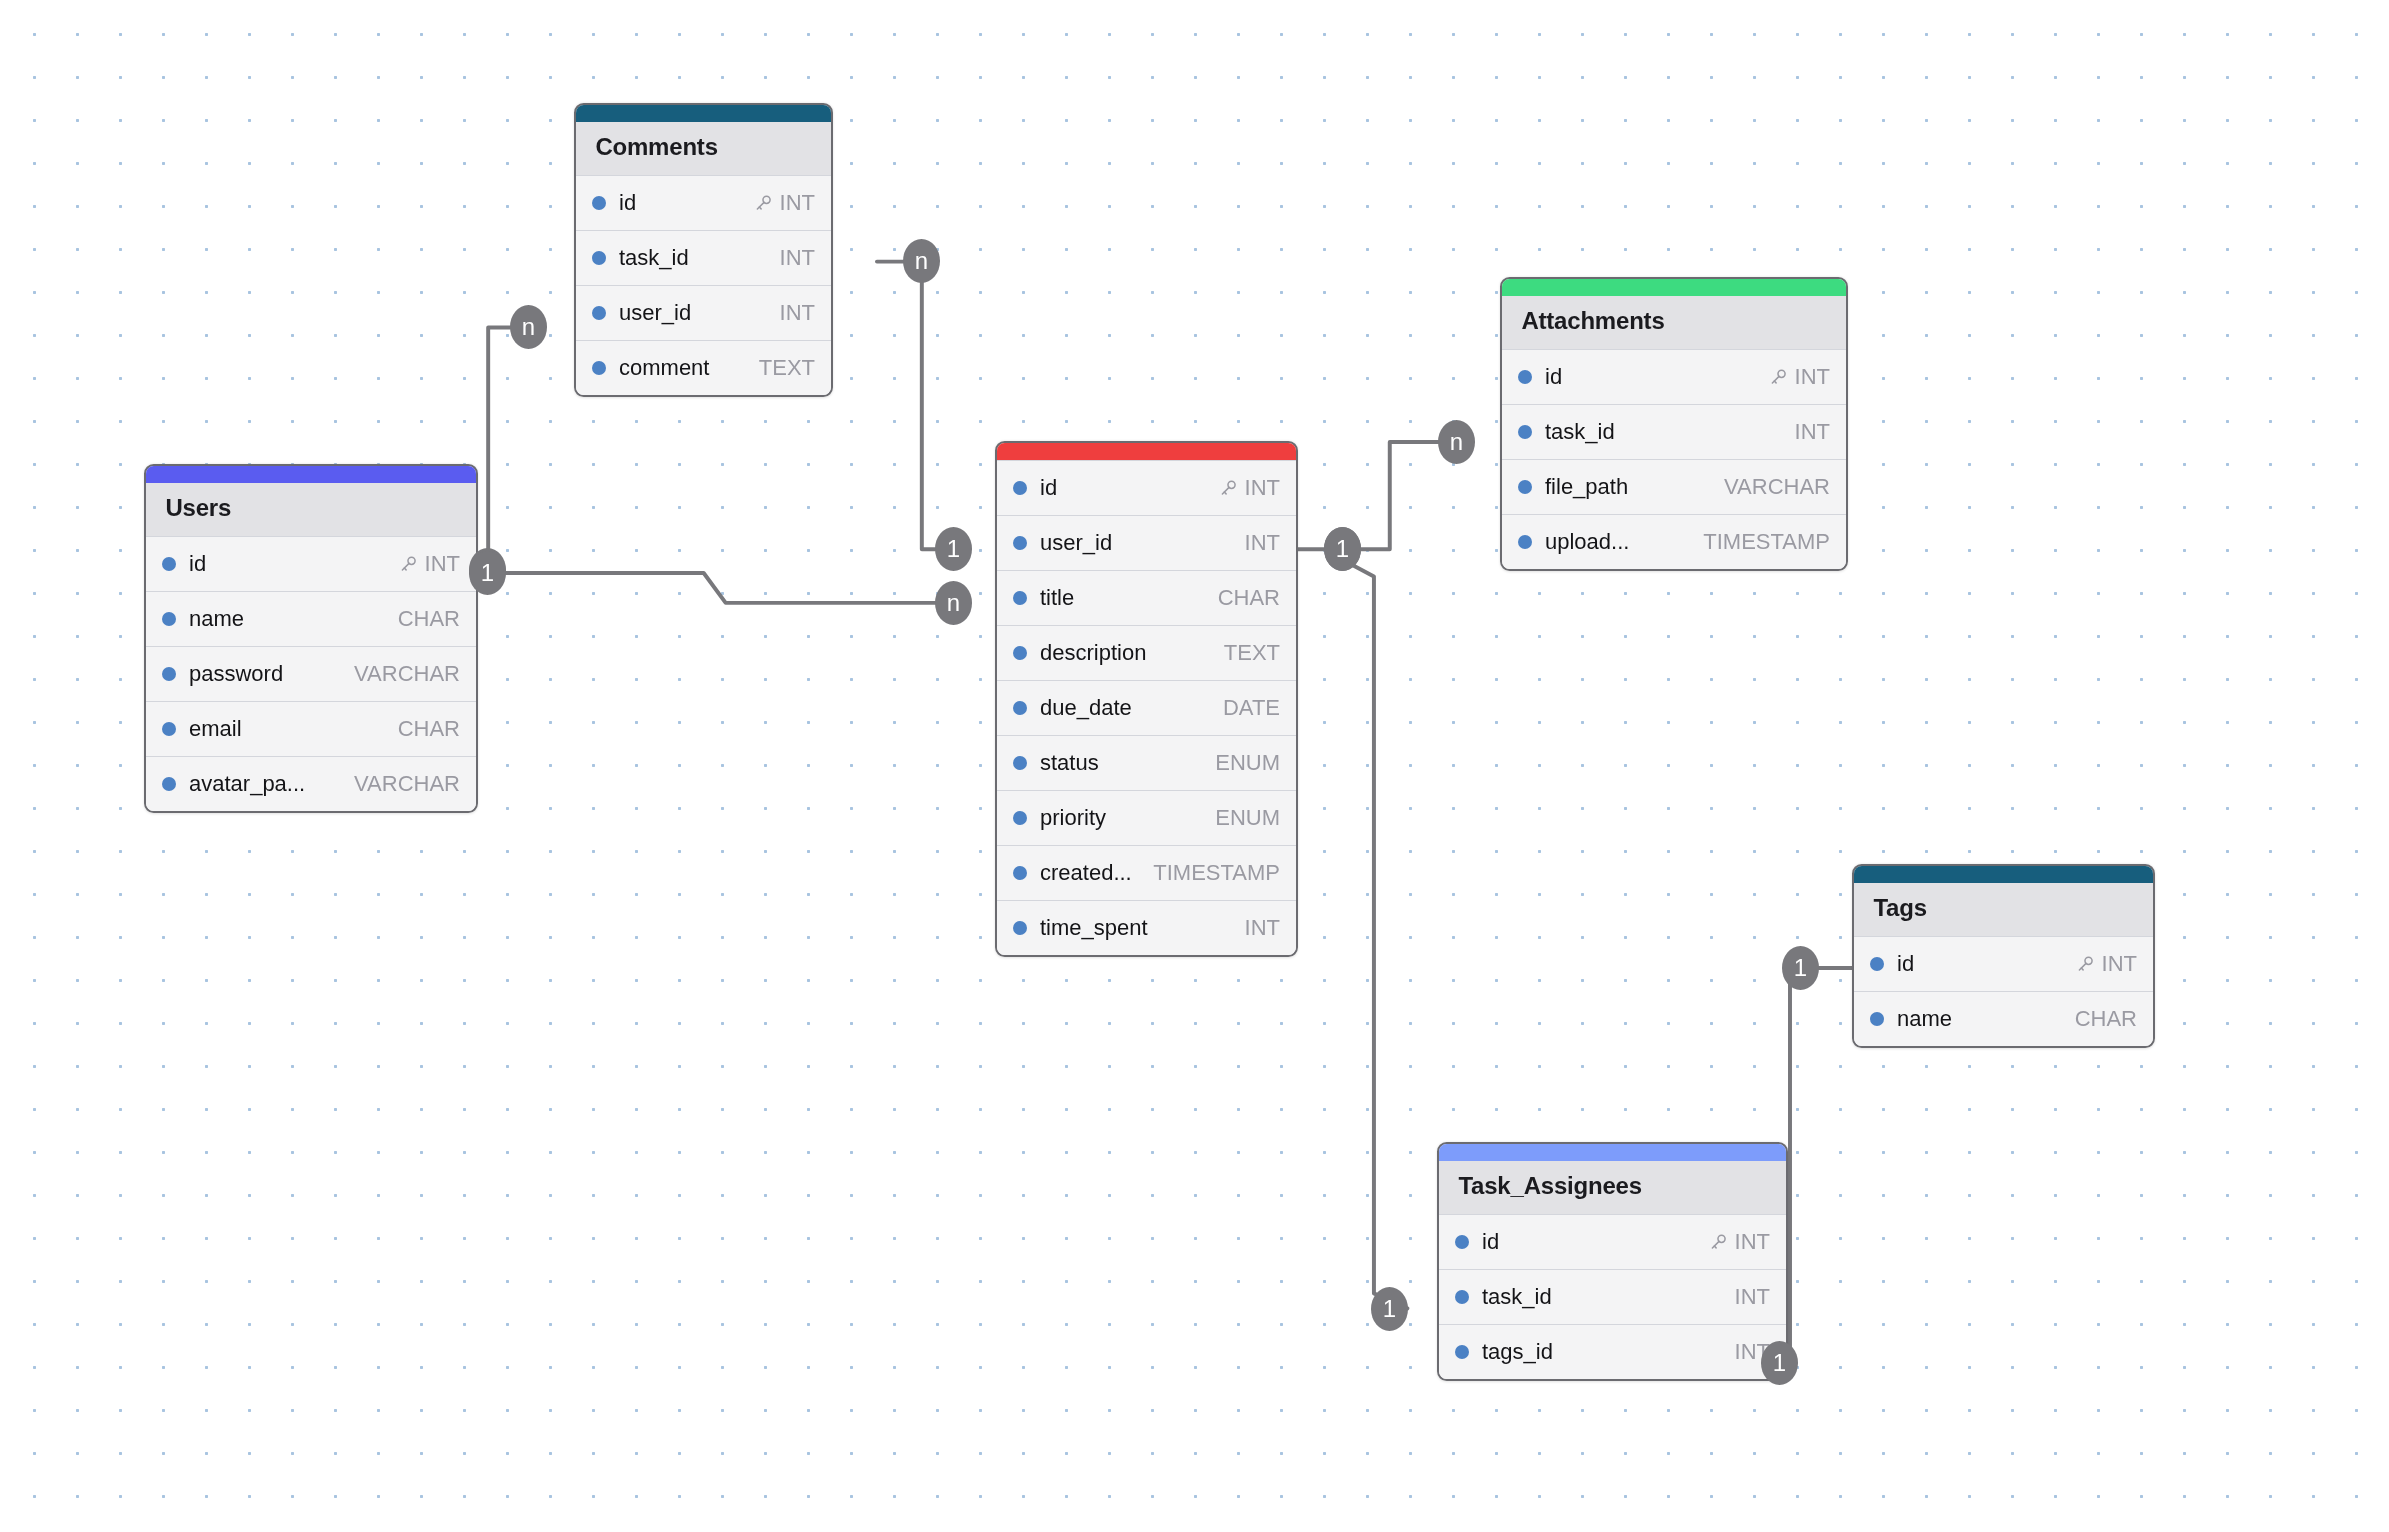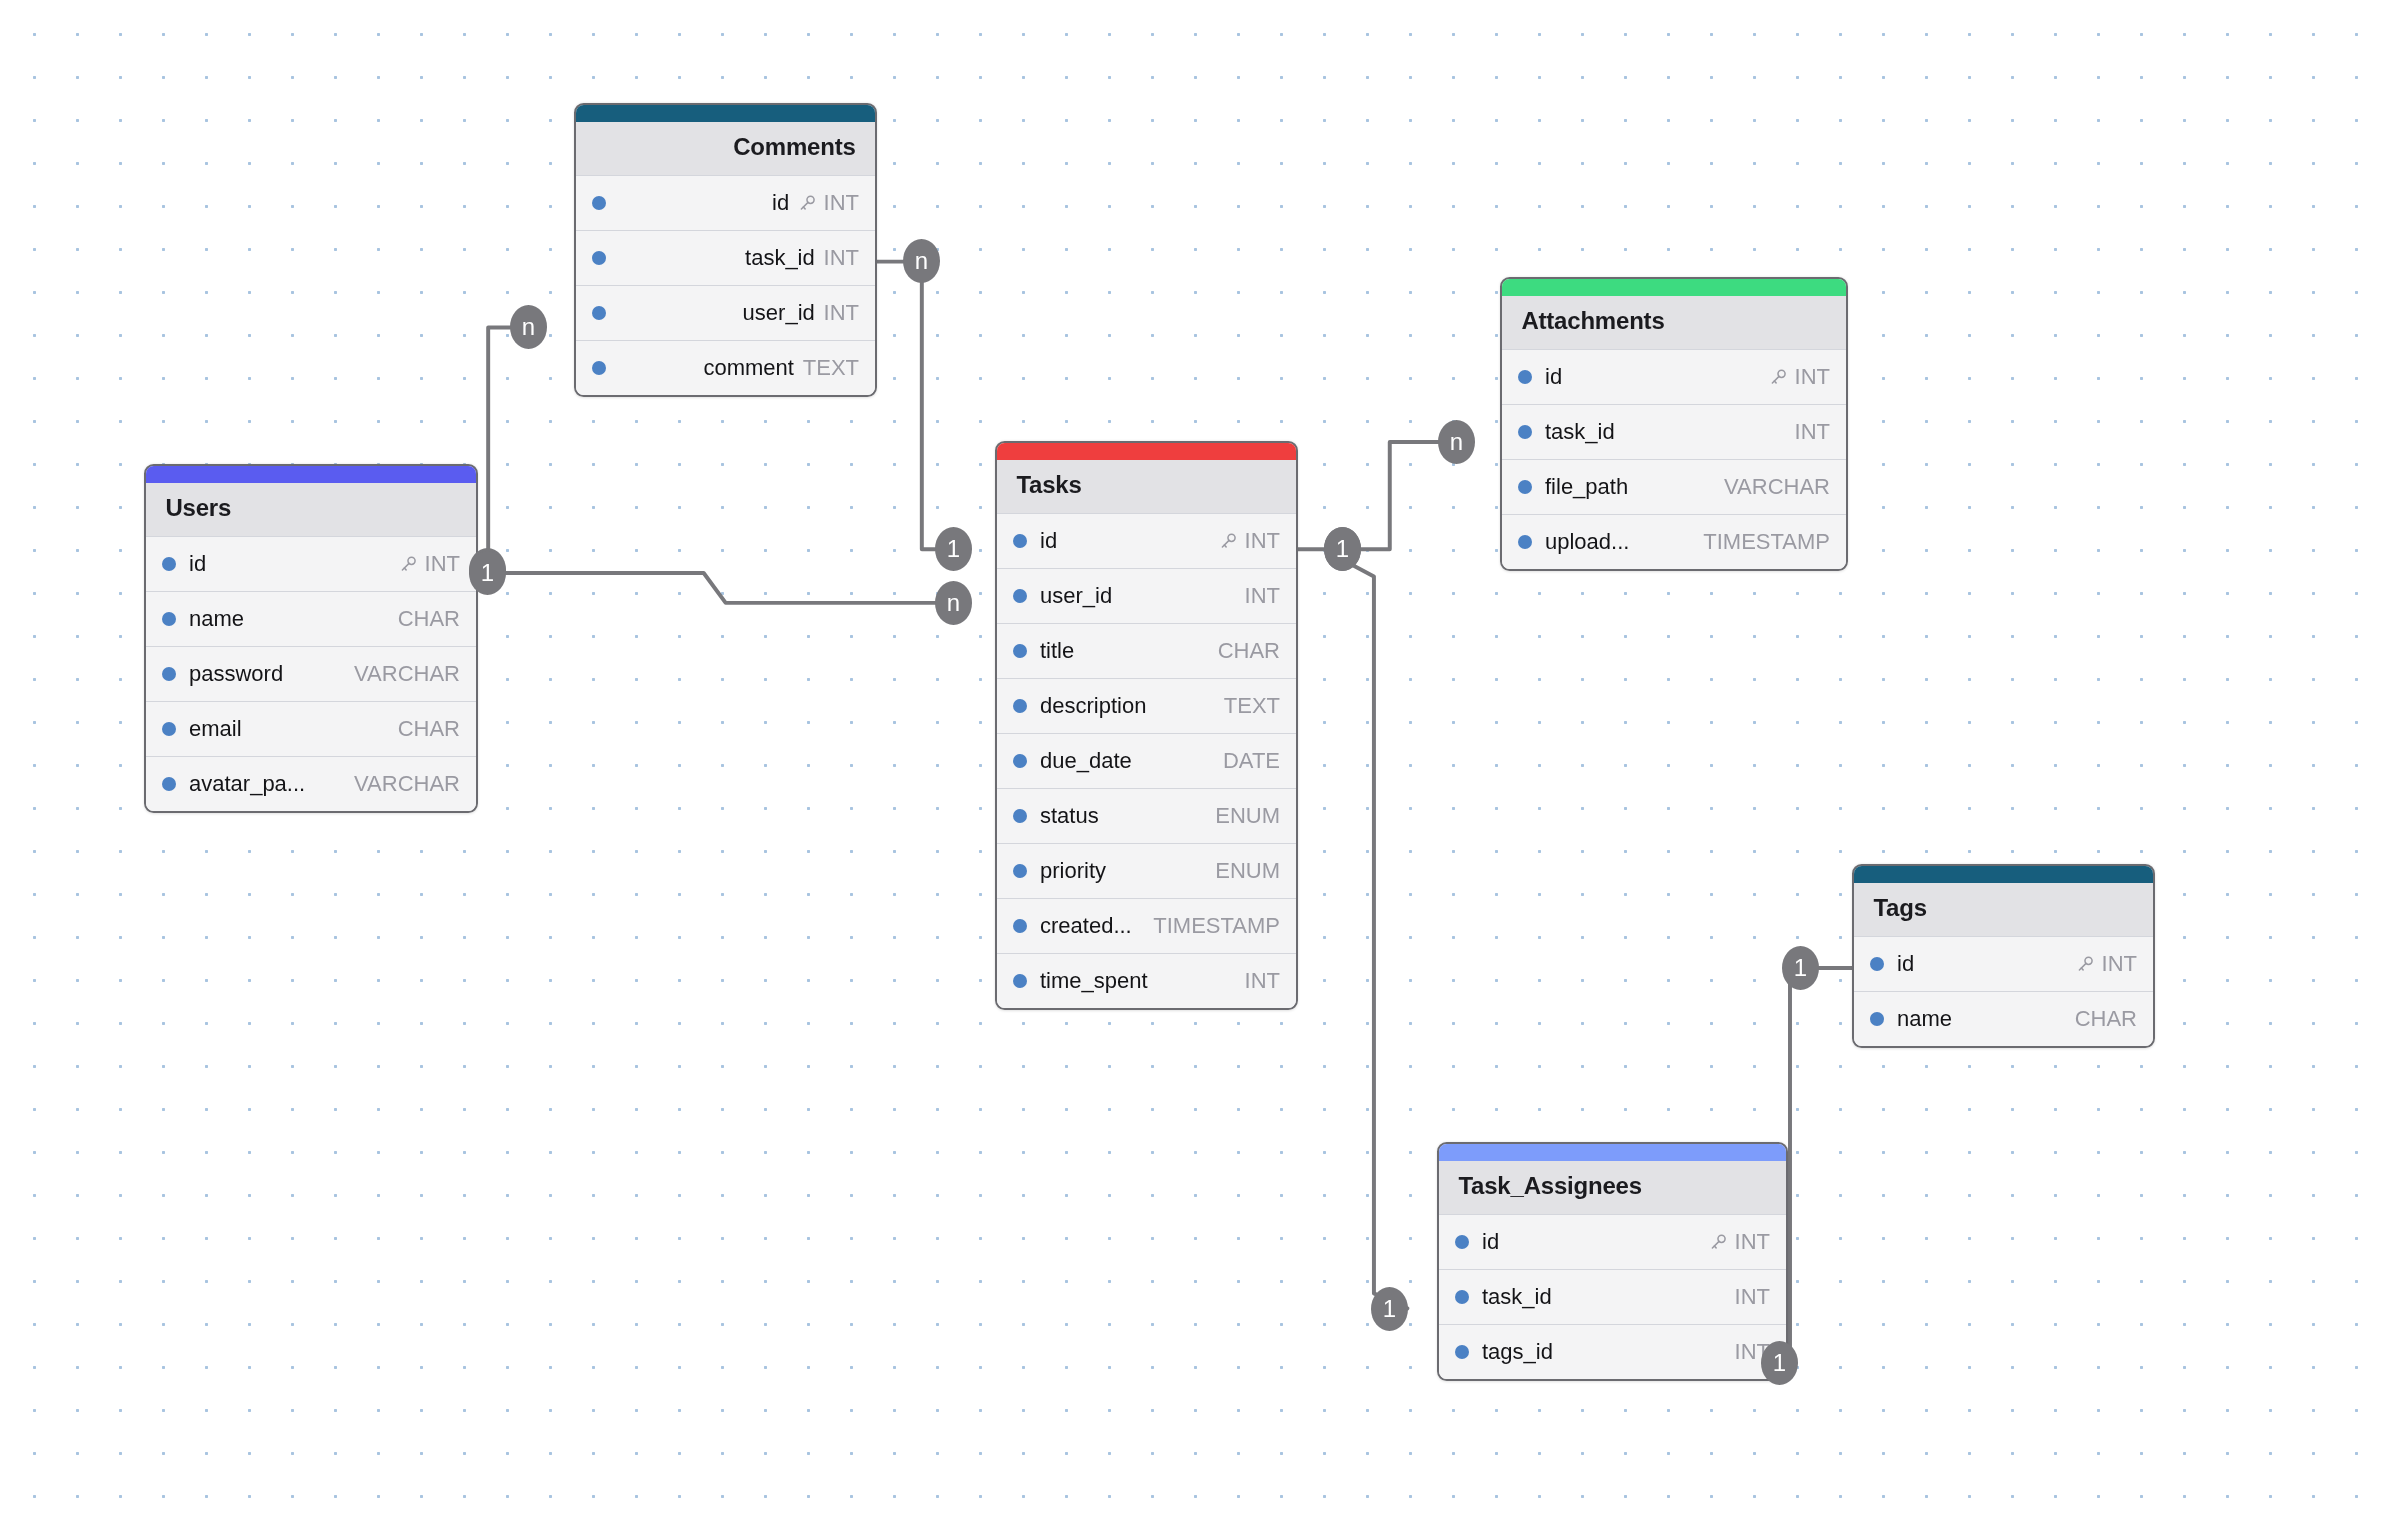--- a/index.html
+++ b/index.html
@@ -109,21 +109,21 @@
   <svg id="edges" viewBox="0 0 2716 1742" xmlns="http://www.w3.org/2000/svg">
       <path d="M 508 648 L 555 648 L 555 372 L 605 372" fill="none" stroke="#78787c" stroke-width="4.5" stroke-linecap="round" stroke-linejoin="round"></path>
       <path d="M 997 297 L 1048 297 L 1048 624 L 1085 624" fill="none" stroke="#78787c" stroke-width="4.5" stroke-linecap="round" stroke-linejoin="round"></path>
       <path d="M 556 651 L 800 651 L 825 685 L 1085 685" fill="none" stroke="#78787c" stroke-width="4.5" stroke-linecap="round" stroke-linejoin="round"></path>
       <path d="M 1475 624 L 1580 624 L 1580 502 L 1672 502" fill="none" stroke="#78787c" stroke-width="4.5" stroke-linecap="round" stroke-linejoin="round"></path>
       <path d="M 1530 638 L 1562 655 L 1562 1470 L 1600 1487" fill="none" stroke="#78787c" stroke-width="4.5" stroke-linecap="round" stroke-linejoin="round"></path>
       <path d="M 2105 1100 L 2035 1100 L 2035 1549 L 1977 1549" fill="none" stroke="#78787c" stroke-width="4.5" stroke-linecap="round" stroke-linejoin="round"></path>
     </svg>
 
   <div id="nodes-layer">
-      <div class="table-node" style="left: 574px; top: 103px; width: 303px; text-align: right;">
+      <div class="table-node" style="left: 574px; top: 103px; width: 259px;">
         <div class="accent-bar" style="background: rgb(23, 94, 125);"></div>
         <div class="table-title">Comments</div>
         <div class="field-row">
           <span class="field-dot"></span>
           <span class="field-name">id</span>
           <span class="field-right">
             <span style="display: flex;">
               <svg class="key-icon" viewBox="0 0 24 24" fill="none" stroke="#9a9aa2" stroke-width="1.9" stroke-linecap="round" stroke-linejoin="round">
                 <circle cx="15.5" cy="8.5" r="4.4"></circle>
                 <path d="M12.4 11.6 L4.2 19.8"></path>
@@ -196,21 +196,20 @@
         <div class="field-row">
           <span class="field-dot"></span>
           <span class="field-name">avatar_pa...</span>
           <span class="field-right">
             <span class="field-type">VARCHAR</span>
           </span>
         </div>
       </div>
       <div class="table-node" style="left: 995px; top: 441px; width: 303px;">
         <div class="accent-bar" style="background: rgb(239, 62, 62);"></div>
-        <div class="table-title">Tasks</div>
         <div class="field-row">
           <span class="field-dot"></span>
           <span class="field-name">id</span>
           <span class="field-right">
             <span style="display: flex;">
               <svg class="key-icon" viewBox="0 0 24 24" fill="none" stroke="#9a9aa2" stroke-width="1.9" stroke-linecap="round" stroke-linejoin="round">
                 <circle cx="15.5" cy="8.5" r="4.4"></circle>
                 <path d="M12.4 11.6 L4.2 19.8"></path>
                 <path d="M6.6 17.4 L8.8 19.6"></path>
               </svg>

